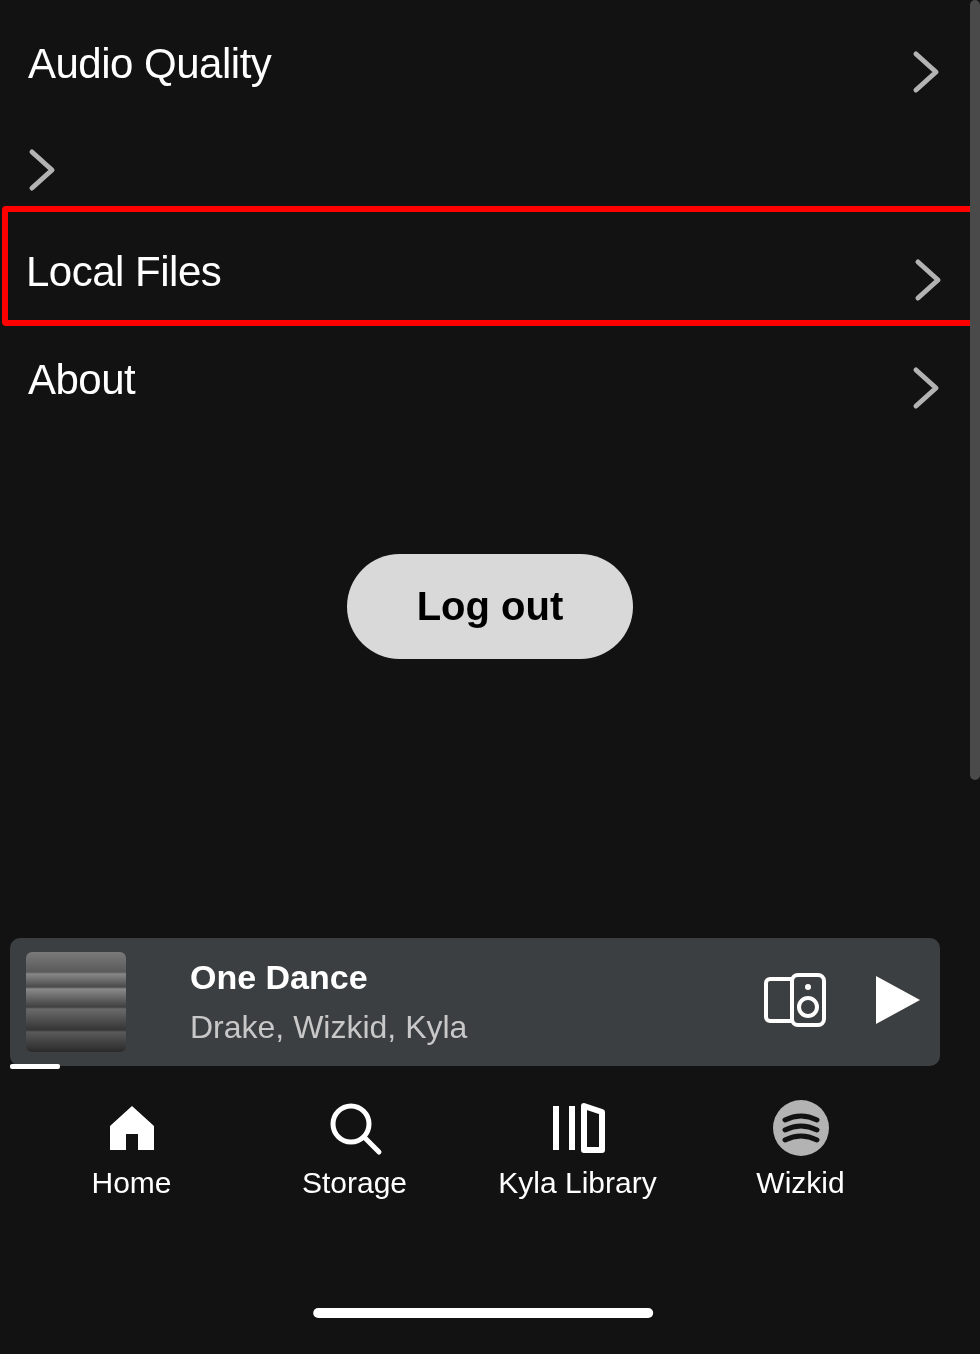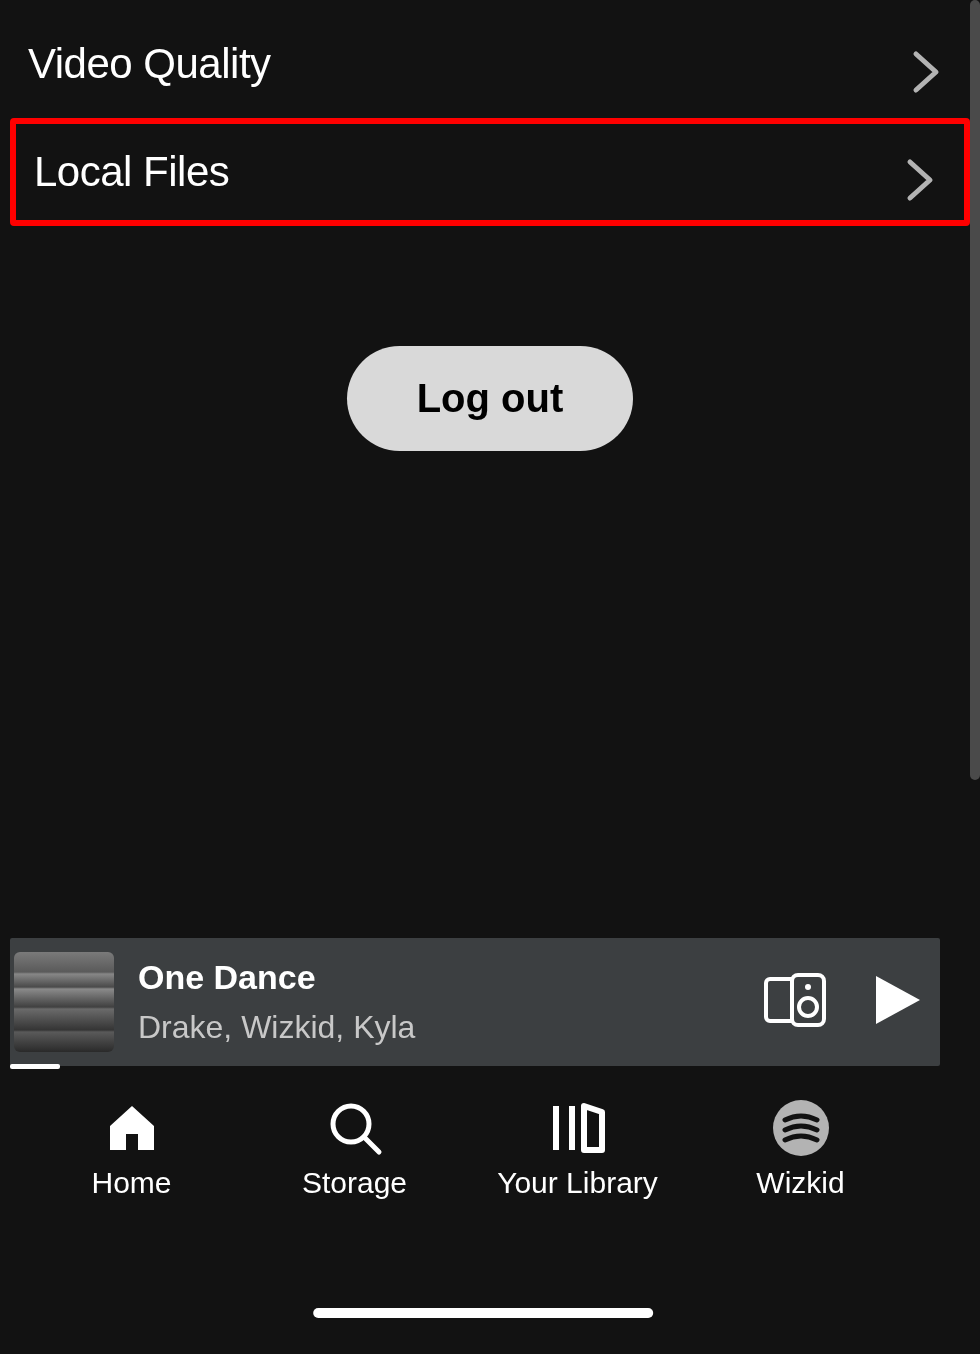--- a/index.html
+++ b/index.html
@@ -26,22 +26,22 @@
   }
   .settings-item {
     display: flex;
     align-items: center;
     justify-content: space-between;
     padding: 30px 40px 30px 28px;
     cursor: pointer;
   }
   .settings-item.highlighted {
     border: 6px solid #ff0000;
-    margin: 0 10px;
-    padding: 24px 30px 24px 18px;
+    margin: 0 2px;
+    padding: 36px 30px 24px 18px;
     border-radius: 4px;
   }
   .settings-label {
     font-size: 42px;
     font-weight: 500;
     letter-spacing: -0.5px;
   }
   .chevron {
     width: 28px;
     height: 28px;
@@ -63,24 +63,25 @@
     font-weight: 700;
     cursor: pointer;
   }
   .now-playing {
     position: absolute;
     left: 10px;
     right: 40px;
     top: 938px;
     height: 128px;
     background: #3c3f41;
-    border-radius: 2px;
-    display: flex;
-    align-items: center;
-    padding: 8px 20px 8px 4px;
+    border-radius: 10px;
+    display: flex;
+    align-items: center;
+    padding: 8px 20px 8px 16px;
+    gap: 40px;
   }
   .album-art {
     width: 100px;
     height: 100px;
     background: linear-gradient(180deg, #7a7a7a 0%, #5a5a5a 20%, #878787 22%, #4a4a4a 35%, #8a8a8a 37%, #404040 55%, #6a6a6a 57%, #353535 78%, #5a5a5a 80%, #2a2a2a 100%);
     border-radius: 6px;
     flex-shrink: 0;
   }
   .track-info {
     margin-left: 24px;
@@ -151,29 +152,44 @@
     border-radius: 6px;
   }
 </style>
 </head>
 <body>
 
 <div class="scroll-track"></div>
 
 <div class="settings-list" id="settings-list">
     <div class="settings-item">
-      <span class="settings-label">Video Quality</span>
+      <span class="settings-label">Audio Quality</span>
+      <span class="chevron">
+        <svg width="28" height="44" viewBox="0 0 28 44">
+          <polyline points="4,4 24,22 4,40" fill="none" stroke="#b3b3b3" stroke-width="5" stroke-linecap="round" stroke-linejoin="round"></polyline>
+        </svg>
+      </span>
+    </div>
+    <div class="settings-item">
       <span class="chevron">
         <svg width="28" height="44" viewBox="0 0 28 44">
           <polyline points="4,4 24,22 4,40" fill="none" stroke="#b3b3b3" stroke-width="5" stroke-linecap="round" stroke-linejoin="round"></polyline>
         </svg>
       </span>
     </div>
     <div class="settings-item highlighted">
       <span class="settings-label">Local Files</span>
+      <span class="chevron">
+        <svg width="28" height="44" viewBox="0 0 28 44">
+          <polyline points="4,4 24,22 4,40" fill="none" stroke="#b3b3b3" stroke-width="5" stroke-linecap="round" stroke-linejoin="round"></polyline>
+        </svg>
+      </span>
+    </div>
+    <div class="settings-item">
+      <span class="settings-label">About</span>
       <span class="chevron">
         <svg width="28" height="44" viewBox="0 0 28 44">
           <polyline points="4,4 24,22 4,40" fill="none" stroke="#b3b3b3" stroke-width="5" stroke-linecap="round" stroke-linejoin="round"></polyline>
         </svg>
       </span>
     </div>
   </div>
 
 <div class="logout-wrap">
   <button class="logout-btn">Log out</button>
@@ -223,21 +239,21 @@
       <div class="nav-label">Storage</div>
     </div>
     <div class="nav-item">
       <div class="nav-icon">
         <svg width="56" height="52" viewBox="0 0 56 52">
           <line x1="6" y1="4" x2="6" y2="48" stroke="#ffffff" stroke-width="6"></line>
           <line x1="22" y1="4" x2="22" y2="48" stroke="#ffffff" stroke-width="6"></line>
           <path d="M34 4 L52 10 L52 48 L34 48 Z" fill="none" stroke="#ffffff" stroke-width="6" stroke-linejoin="round"></path>
         </svg>
       </div>
-      <div class="nav-label">Your Library</div>
+      <div class="nav-label">Kyla Library</div>
     </div>
     <div class="nav-item">
       <div class="nav-icon">
         <svg width="56" height="56" viewBox="0 0 56 56">
           <circle cx="28" cy="28" r="28" fill="#b3b3b3"></circle>
           <path d="M12 20 Q28 12 44 20" fill="none" stroke="#121212" stroke-width="5" stroke-linecap="round"></path>
           <path d="M12 30 Q28 22 44 30" fill="none" stroke="#121212" stroke-width="5" stroke-linecap="round"></path>
           <path d="M12 40 Q28 32 44 40" fill="none" stroke="#121212" stroke-width="5" stroke-linecap="round"></path>
         </svg>
       </div>

